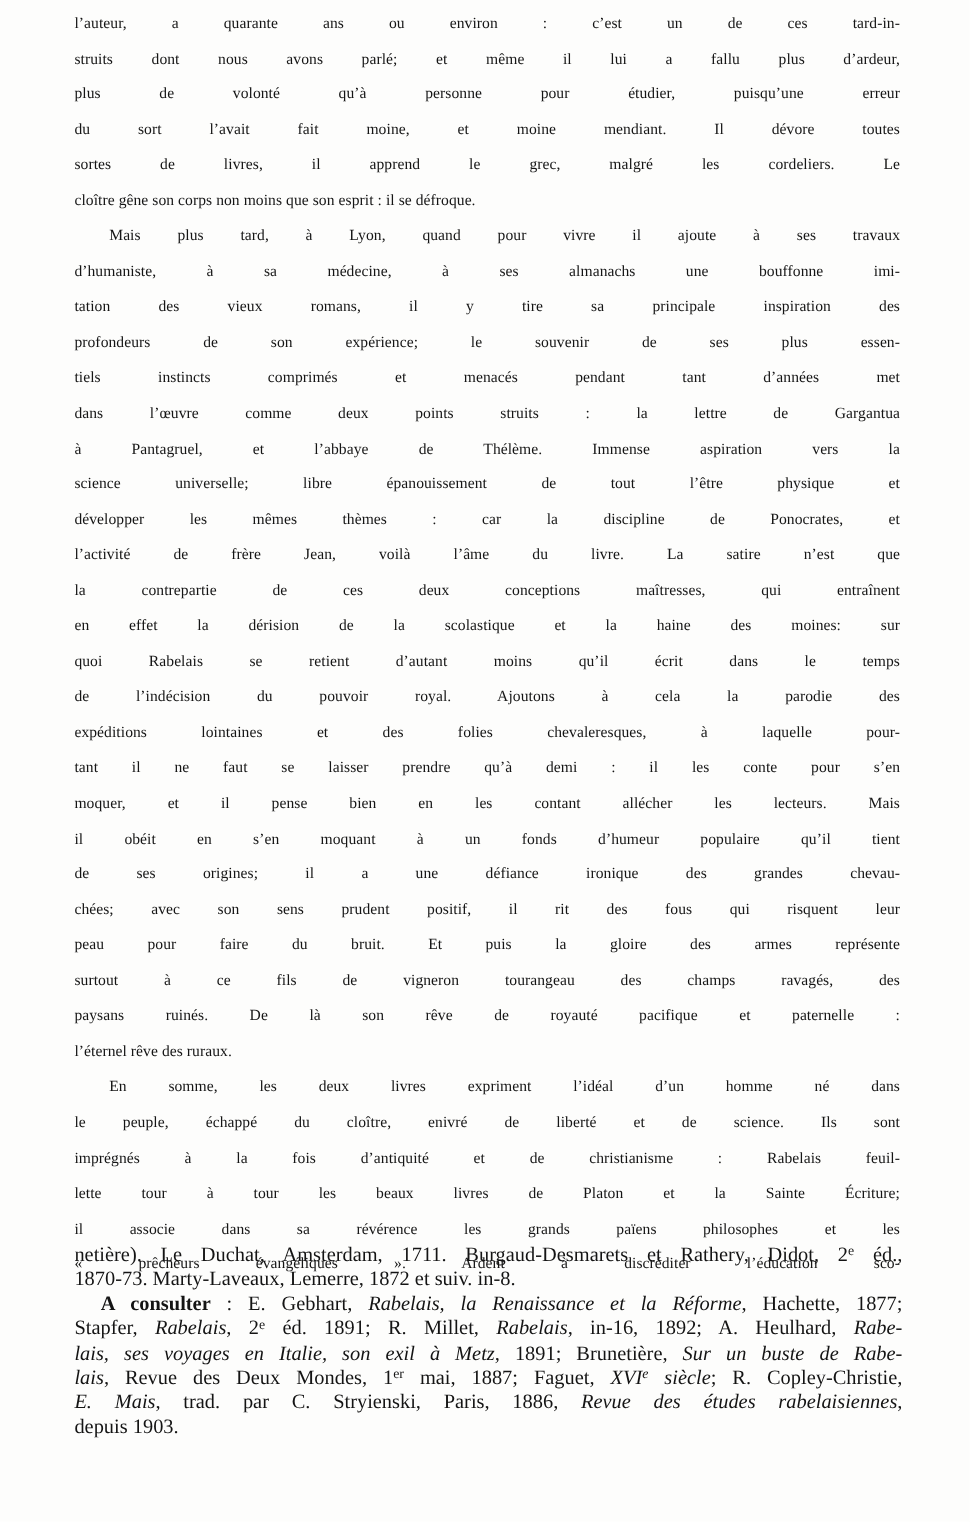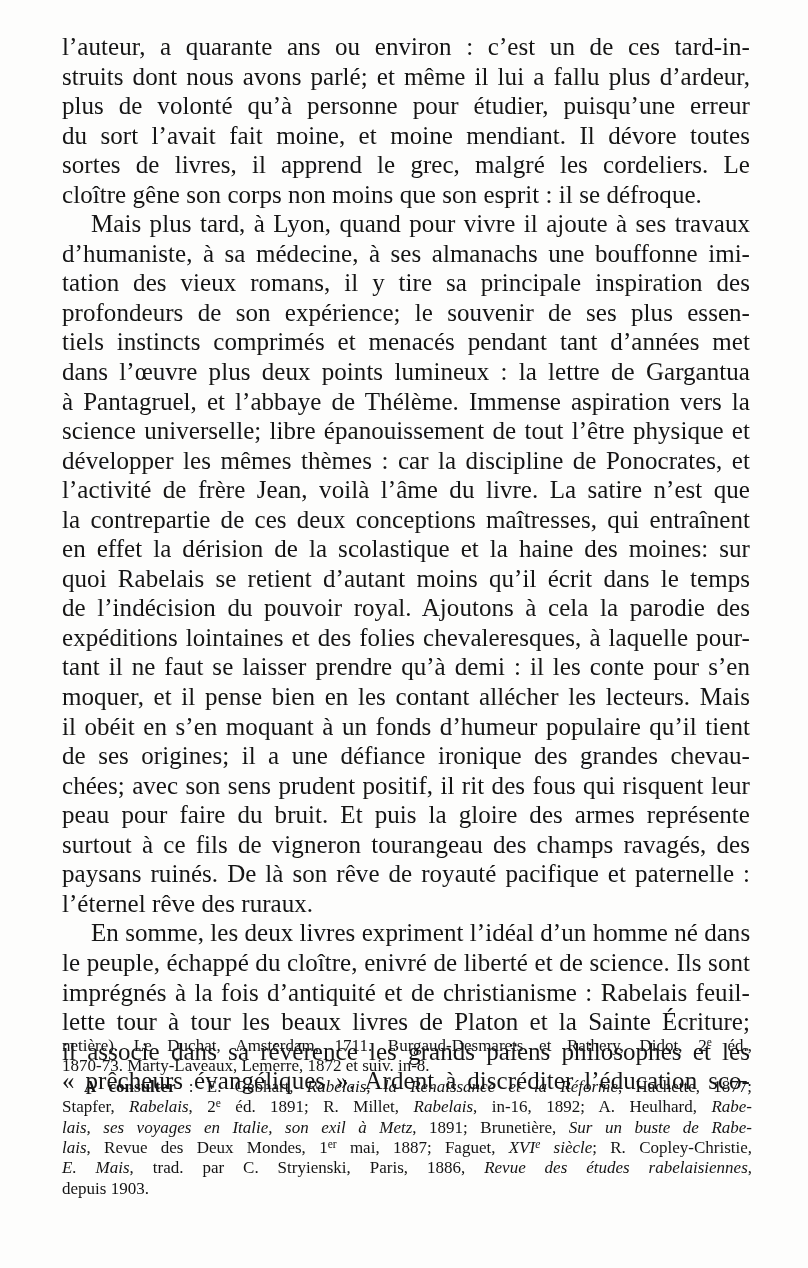--- a/index.html
+++ b/index.html
@@ -20,27 +20,26 @@
     height: 1268px;
     background: #fdfdfc;
     box-sizing: border-box;
   }
   
   .body-block {
     position: absolute;
     left: 62px;
     top: 4px;
     width: 688px;
-    font-size: 25px;
+    font-size: 13px;
     line-height: 29.55px;
     text-align: justify;
     text-align-last: left;
     color: #151515;
     letter-spacing: 0.05px;
-    margin-top: 28px;
   }
   .body-block .para {
     margin: 0;
     text-indent: 0;
     text-align: justify;
   }
   
   .ln {
     display: block;
     text-align: justify;
@@ -106,21 +105,21 @@
       <span class="ln">sortes de livres, il apprend le grec, malgré les cordeliers. Le</span>
       <span class="ln last">cloître gêne son corps non moins que son esprit : il se défroque.</span>
     </div>
 
     <div class="para">
       <span class="ln indent">Mais plus tard, à Lyon, quand pour vivre il ajoute à ses travaux</span>
       <span class="ln">d’humaniste, à sa médecine, à ses almanachs une bouffonne imi-</span>
       <span class="ln">tation des vieux romans, il y tire sa principale inspiration des</span>
       <span class="ln">profondeurs de son expérience; le souvenir de ses plus essen-</span>
       <span class="ln">tiels instincts comprimés et menacés pendant tant d’années met</span>
-      <span class="ln">dans l’œuvre plus deux points lumineux : la lettre de Gargantua</span>
+      <span class="ln">dans l’œuvre comme deux points struits : la lettre de Gargantua</span>
       <span class="ln">à Pantagruel, et l’abbaye de Thélème. Immense aspiration vers la</span>
       <span class="ln">science universelle; libre épanouissement de tout l’être physique et</span>
       <span class="ln">développer les mêmes thèmes : car la discipline de Ponocrates, et</span>
       <span class="ln">l’activité de frère Jean, voilà l’âme du livre. La satire n’est que</span>
       <span class="ln">la contrepartie de ces deux conceptions maîtresses, qui entraînent</span>
       <span class="ln">en effet la dérision de la scolastique et la haine des moines: sur</span>
       <span class="ln">quoi Rabelais se retient d’autant moins qu’il écrit dans le temps</span>
       <span class="ln">de l’indécision du pouvoir royal. Ajoutons à cela la parodie des</span>
       <span class="ln">expéditions lointaines et des folies chevaleresques, à laquelle pour-</span>
       <span class="ln">tant il ne faut se laisser prendre qu’à demi : il les conte pour s’en</span>

